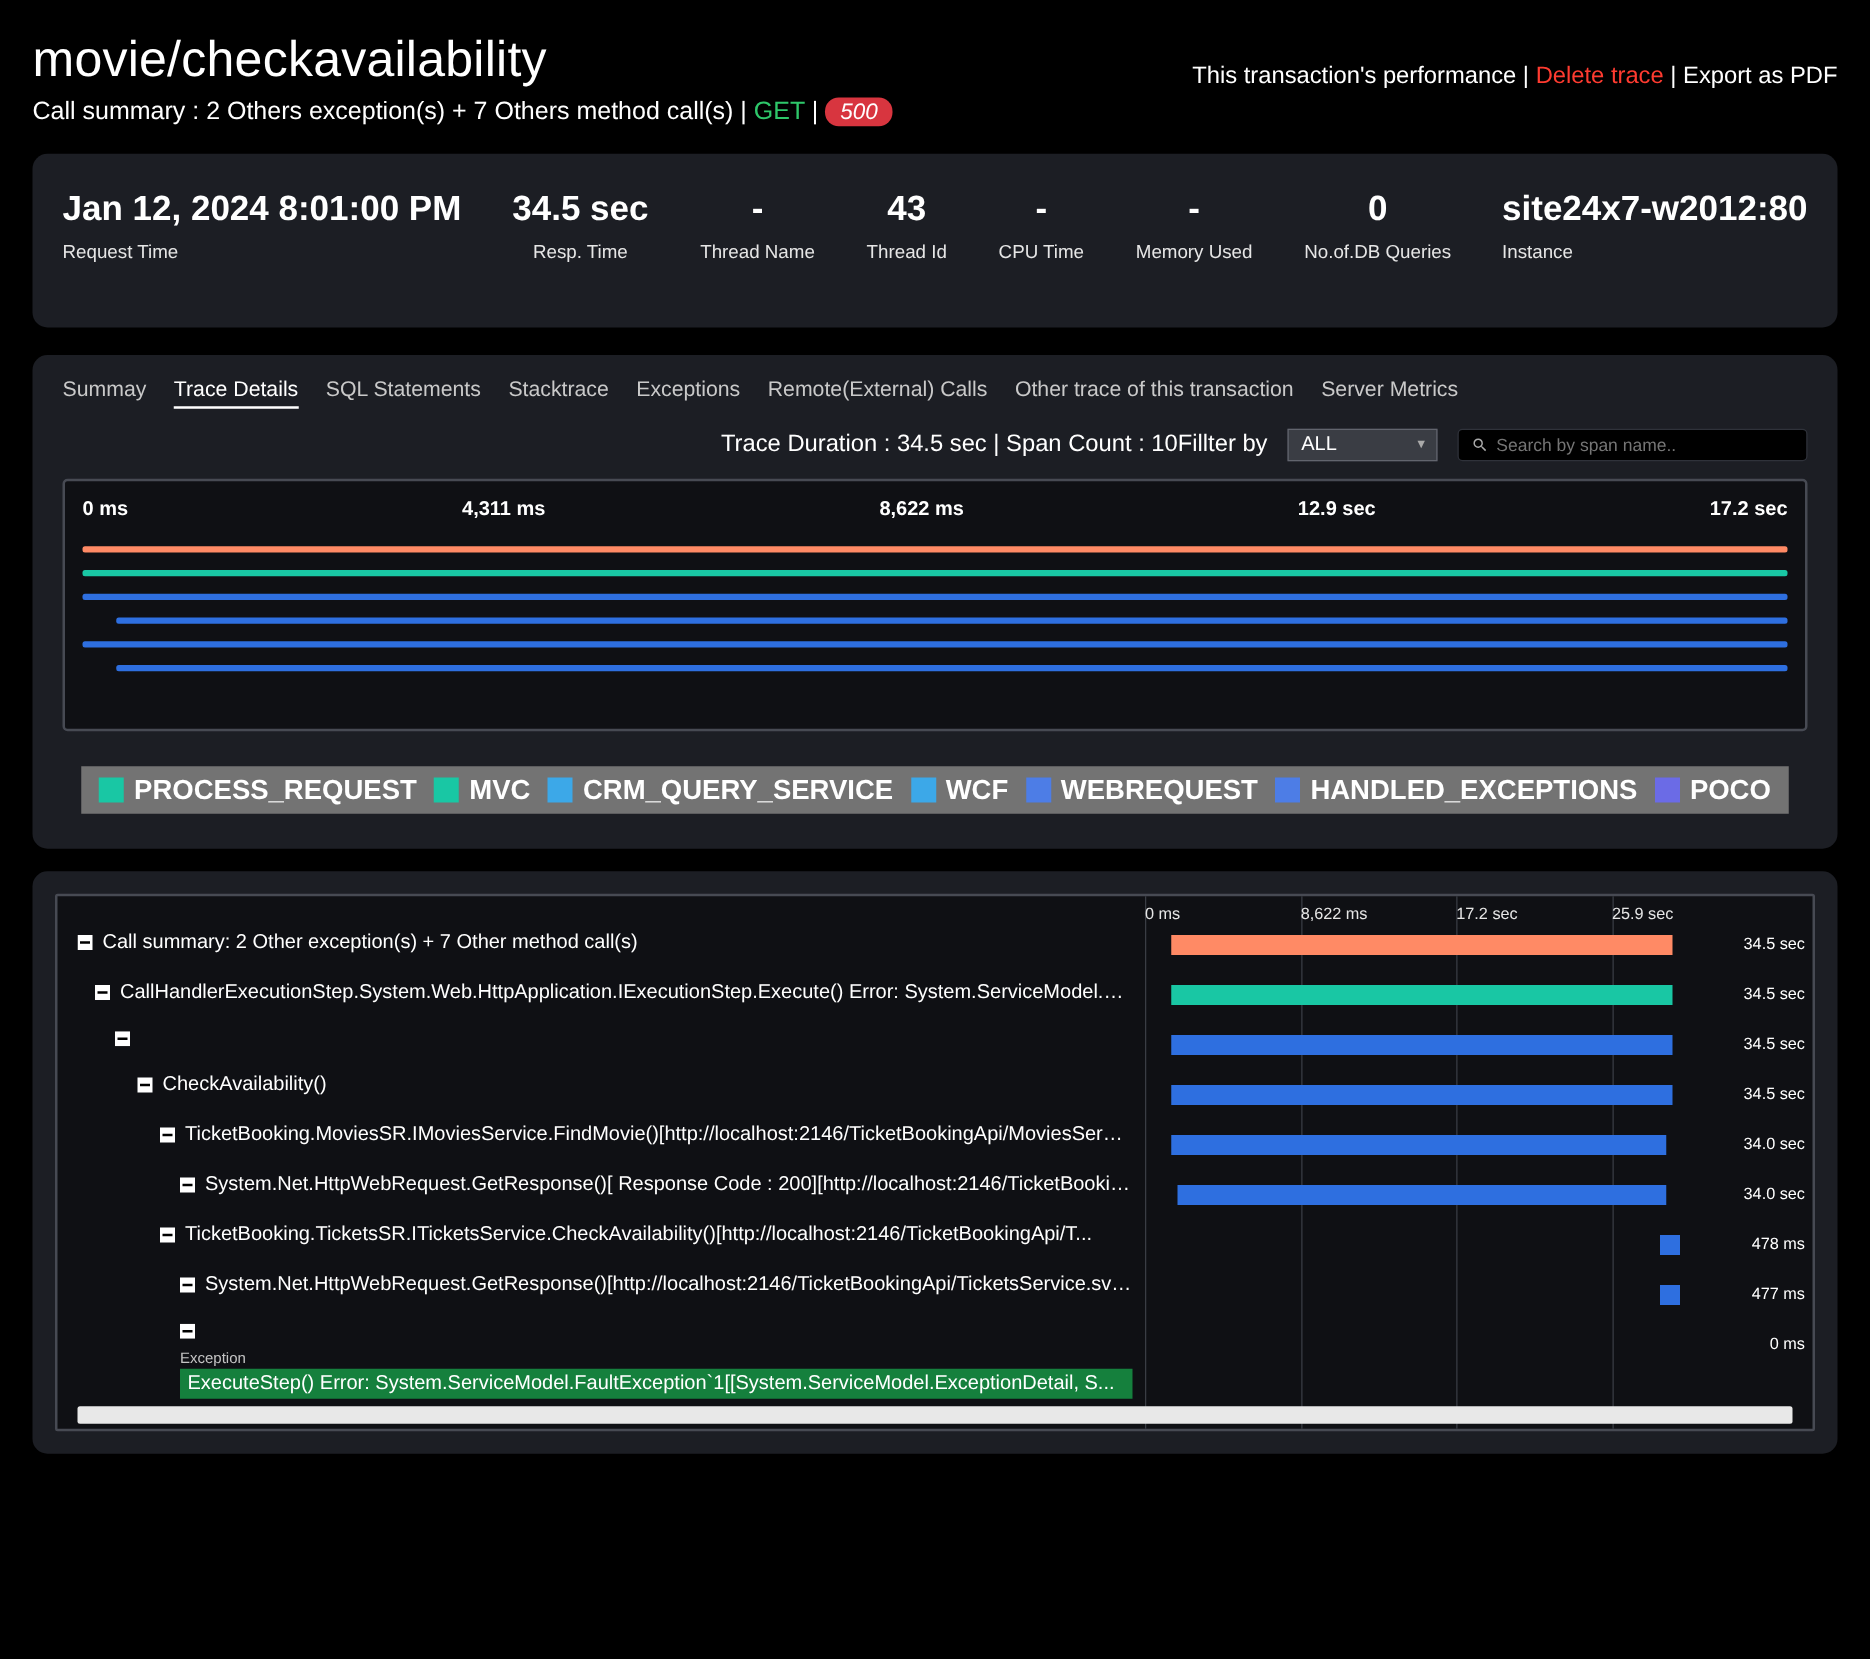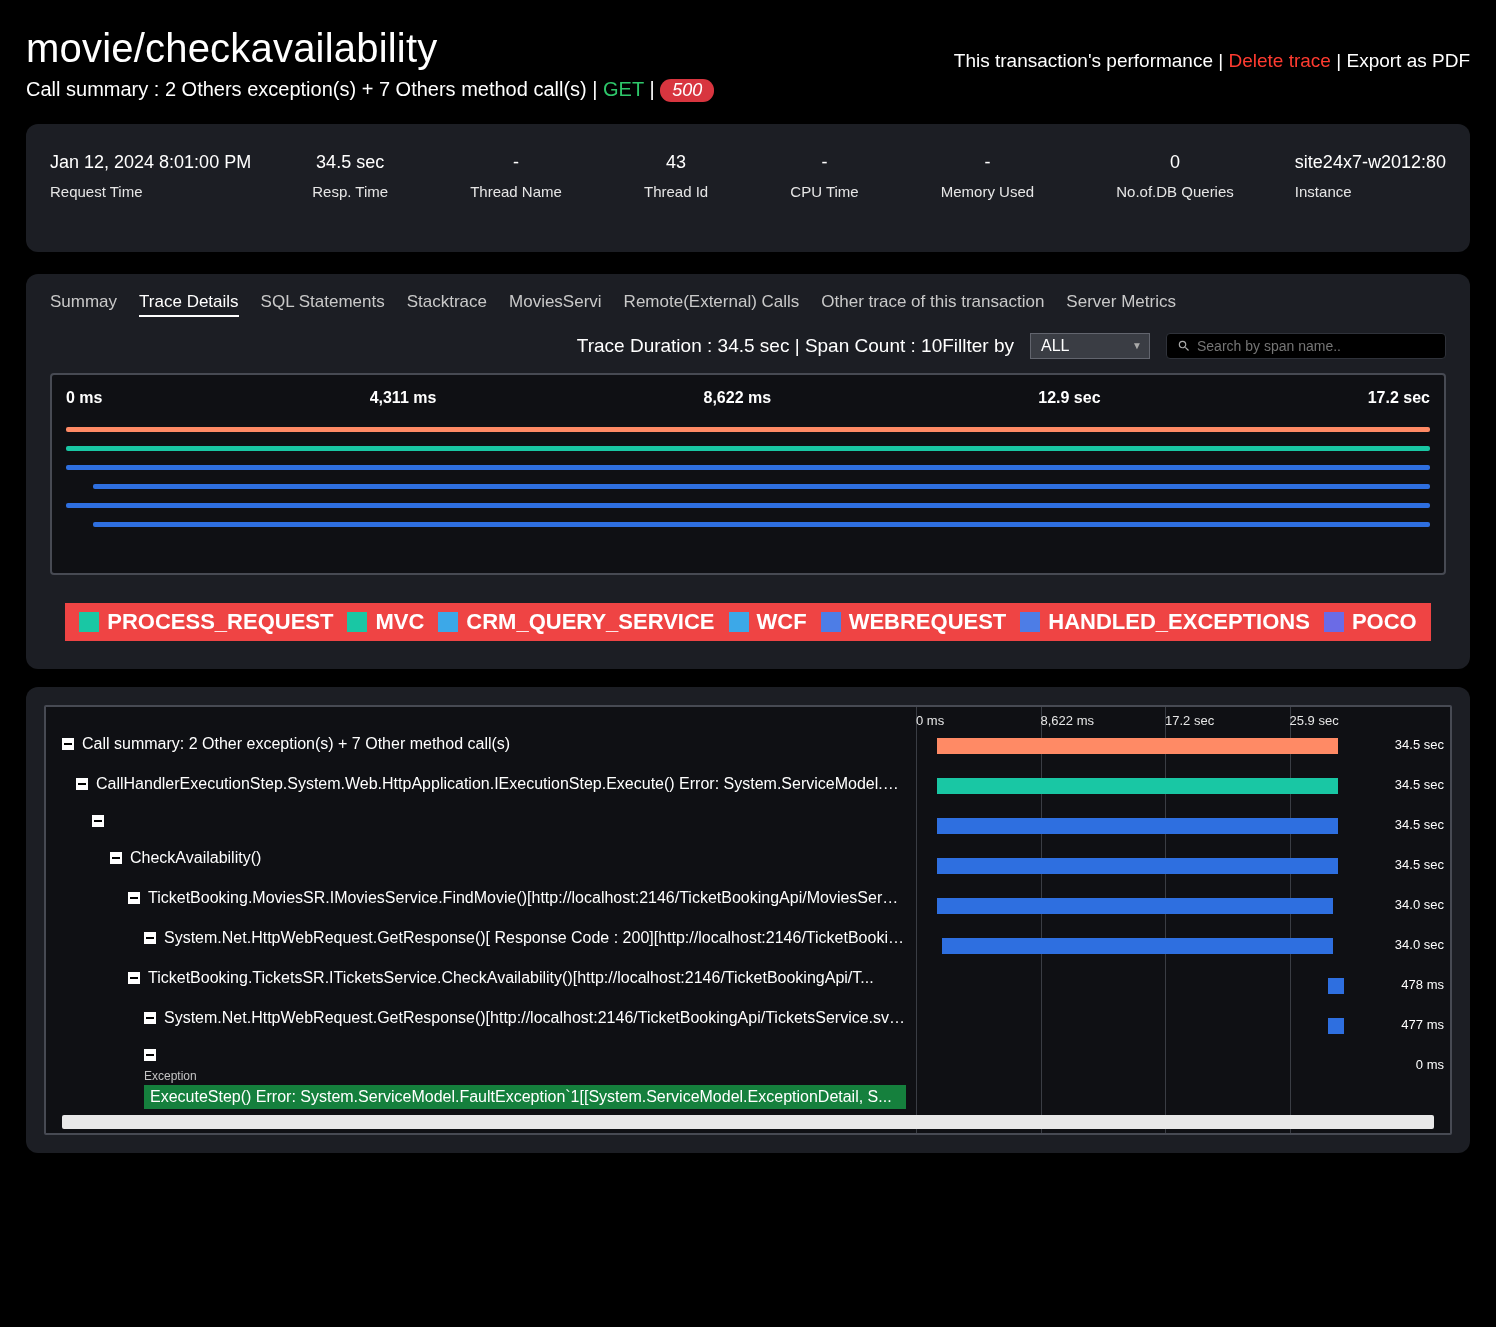--- a/index.html
+++ b/index.html
@@ -57,21 +57,21 @@
     border-radius: 12px;
     padding: 28px 24px;
   }
   .metrics {
     display: flex;
     justify-content: space-between;
     align-items: center;
     margin-bottom: 24px;
   }
   .metric { text-align: center; flex: 1 1 auto; }
-  .metric .val { font-size: 18px; font-weight: 400; white-space: nowrap; }
+  .metric .val { font-size: 28px; font-weight: 700; white-space: nowrap; }
   .metric .lab { font-size: 15px; color: #e6e6e6; margin-top: 10px; }
   .metric.left { text-align: left; flex: 0 0 auto; padding-right: 20px;}
   .metric.right{ text-align: left; flex: 0 0 auto; padding-left: 20px;}
   .tabs {
     display: flex;
     gap: 22px;
     font-size: 17px;
     color: #c9c9c9;
     margin-bottom: 16px;
   }
@@ -135,21 +135,21 @@
     height: 5px;
     width: 100%;
     margin-top: 14px;
     border-radius: 2px;
   }
   .legend {
     display: flex;
     gap: 14px;
     align-items: center;
     justify-content: center;
-    background: #ef4444;
+    background: #737373;
     padding: 6px 14px;
     margin: 28px auto 0 auto;
     width: fit-content;
     font-size: 22px;
     font-weight: 600;
   }
   .legend .item { display: flex; align-items: center; gap: 8px; }
   .swatch { width: 20px; height: 20px; }
   .tree-panel {
     background: #1c1e24;
@@ -312,21 +312,21 @@
         </div>
       </div>
   </div>
 
   <div class="panel" style="margin-top:22px; padding-top:18px;">
     <div class="tabs" id="tabs-row">
         <span class="tab">Summay</span>
         <span class="tab active">Trace Details</span>
         <span class="tab">SQL Statements</span>
         <span class="tab">Stacktrace</span>
-        <span class="tab">MoviesServi</span>
+        <span class="tab">Exceptions</span>
         <span class="tab">Remote(External) Calls</span>
         <span class="tab">Other trace of this transaction</span>
         <span class="tab">Server Metrics</span>
       </div>
     <div class="toolbar">
       <div>Trace Duration : 34.5 sec | Span Count : 10</div>
       <div class="toolbar-right">
         <span>Fillter by</span>
         <div class="filter-wrap">
           <div class="filter-select">ALL</div>

